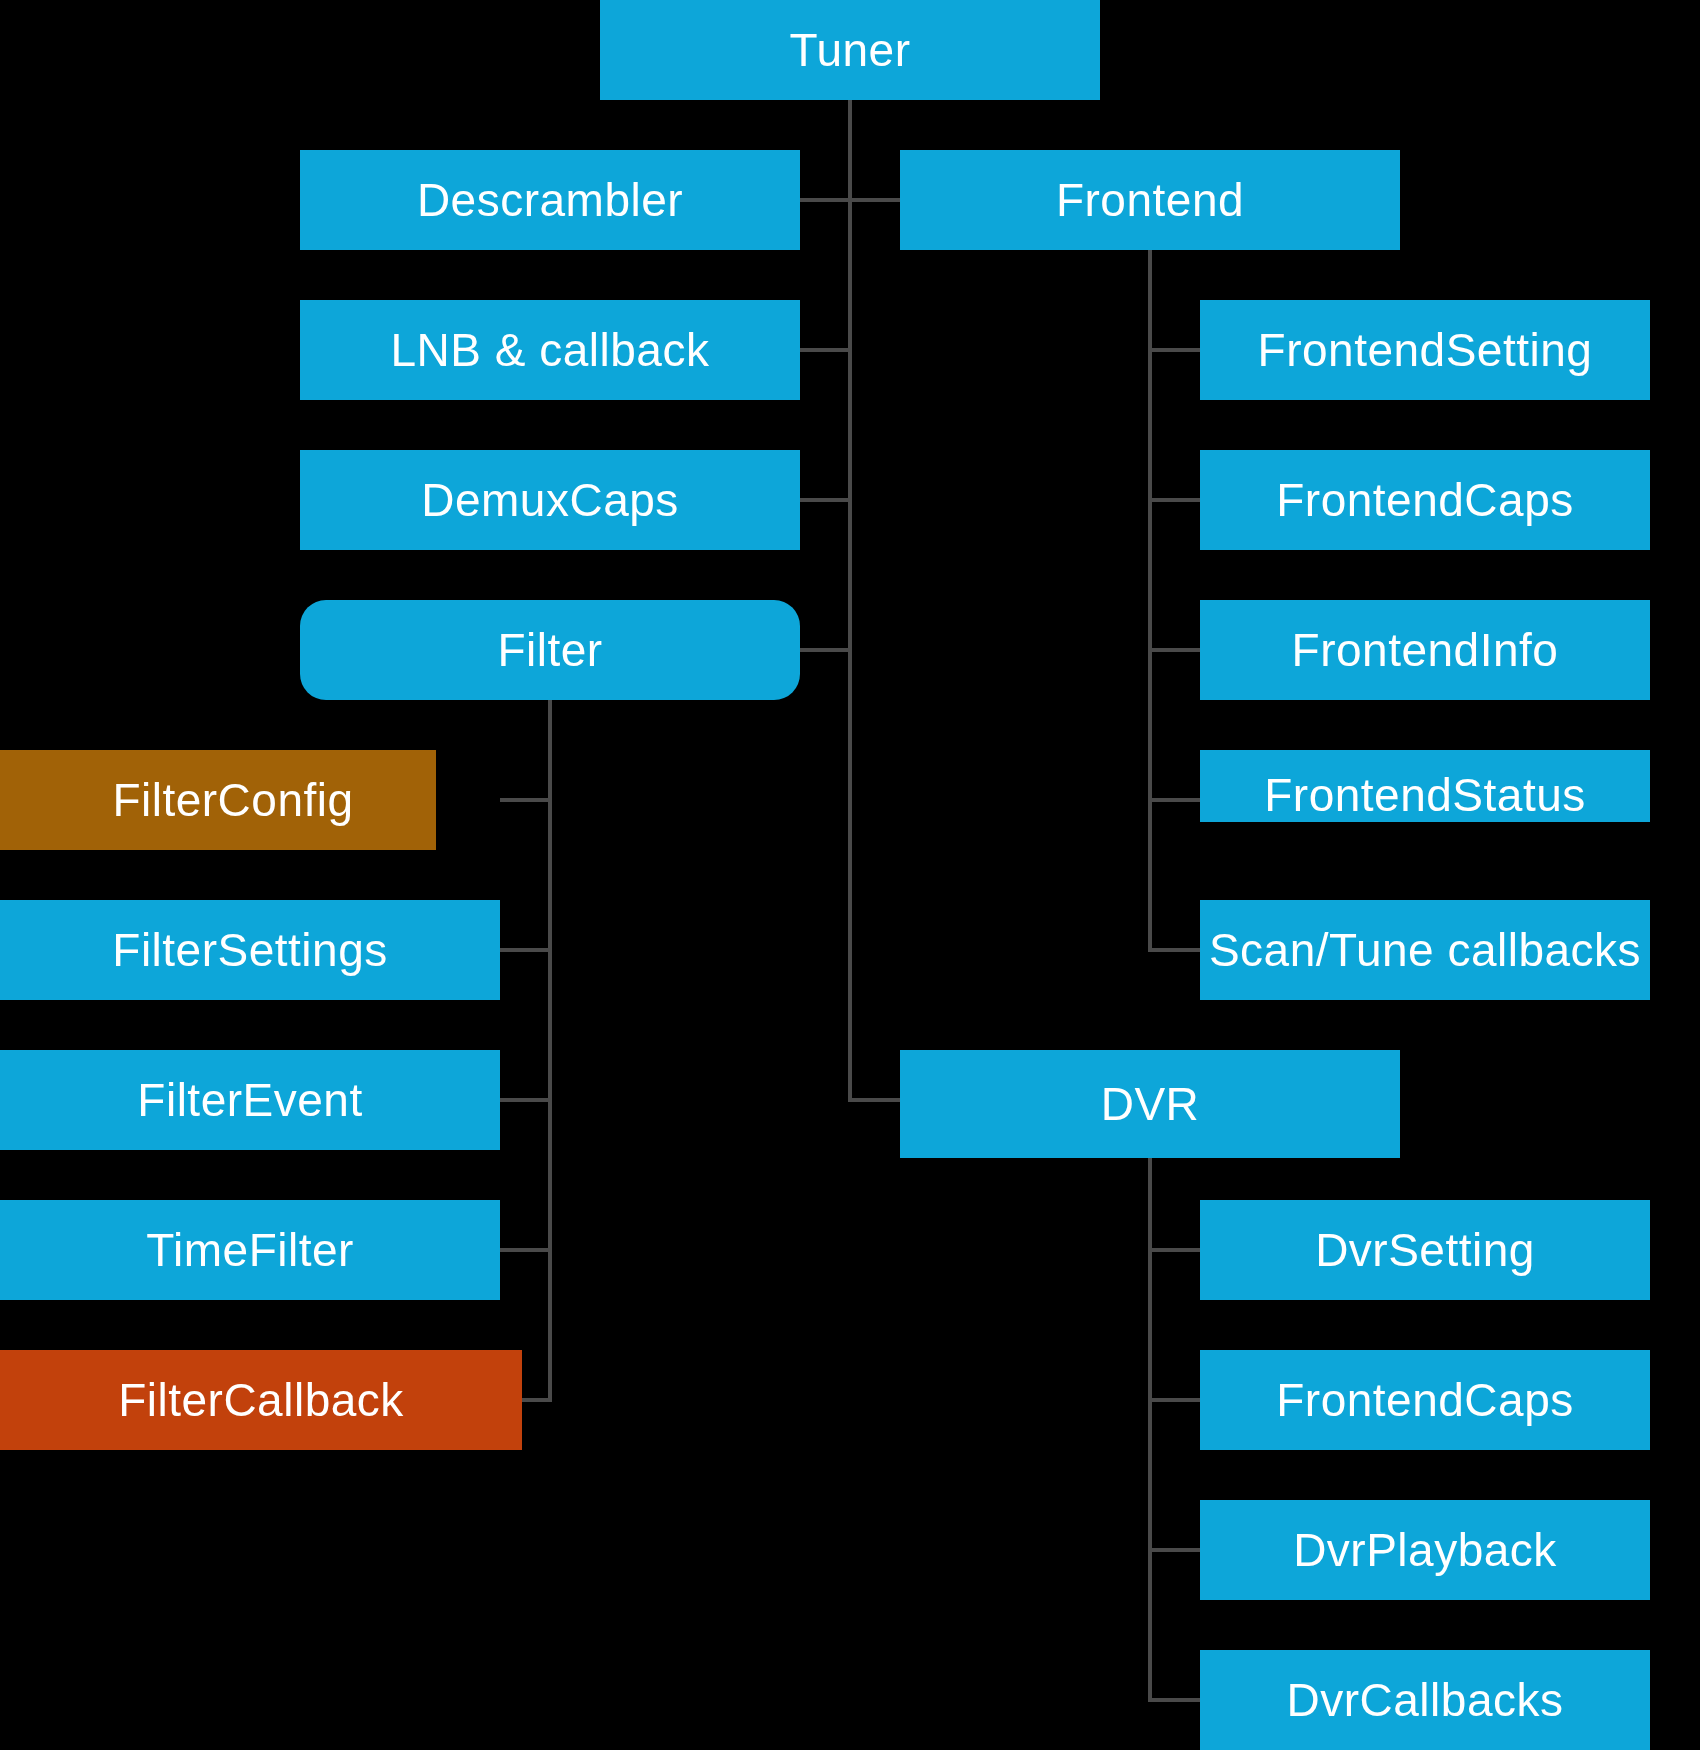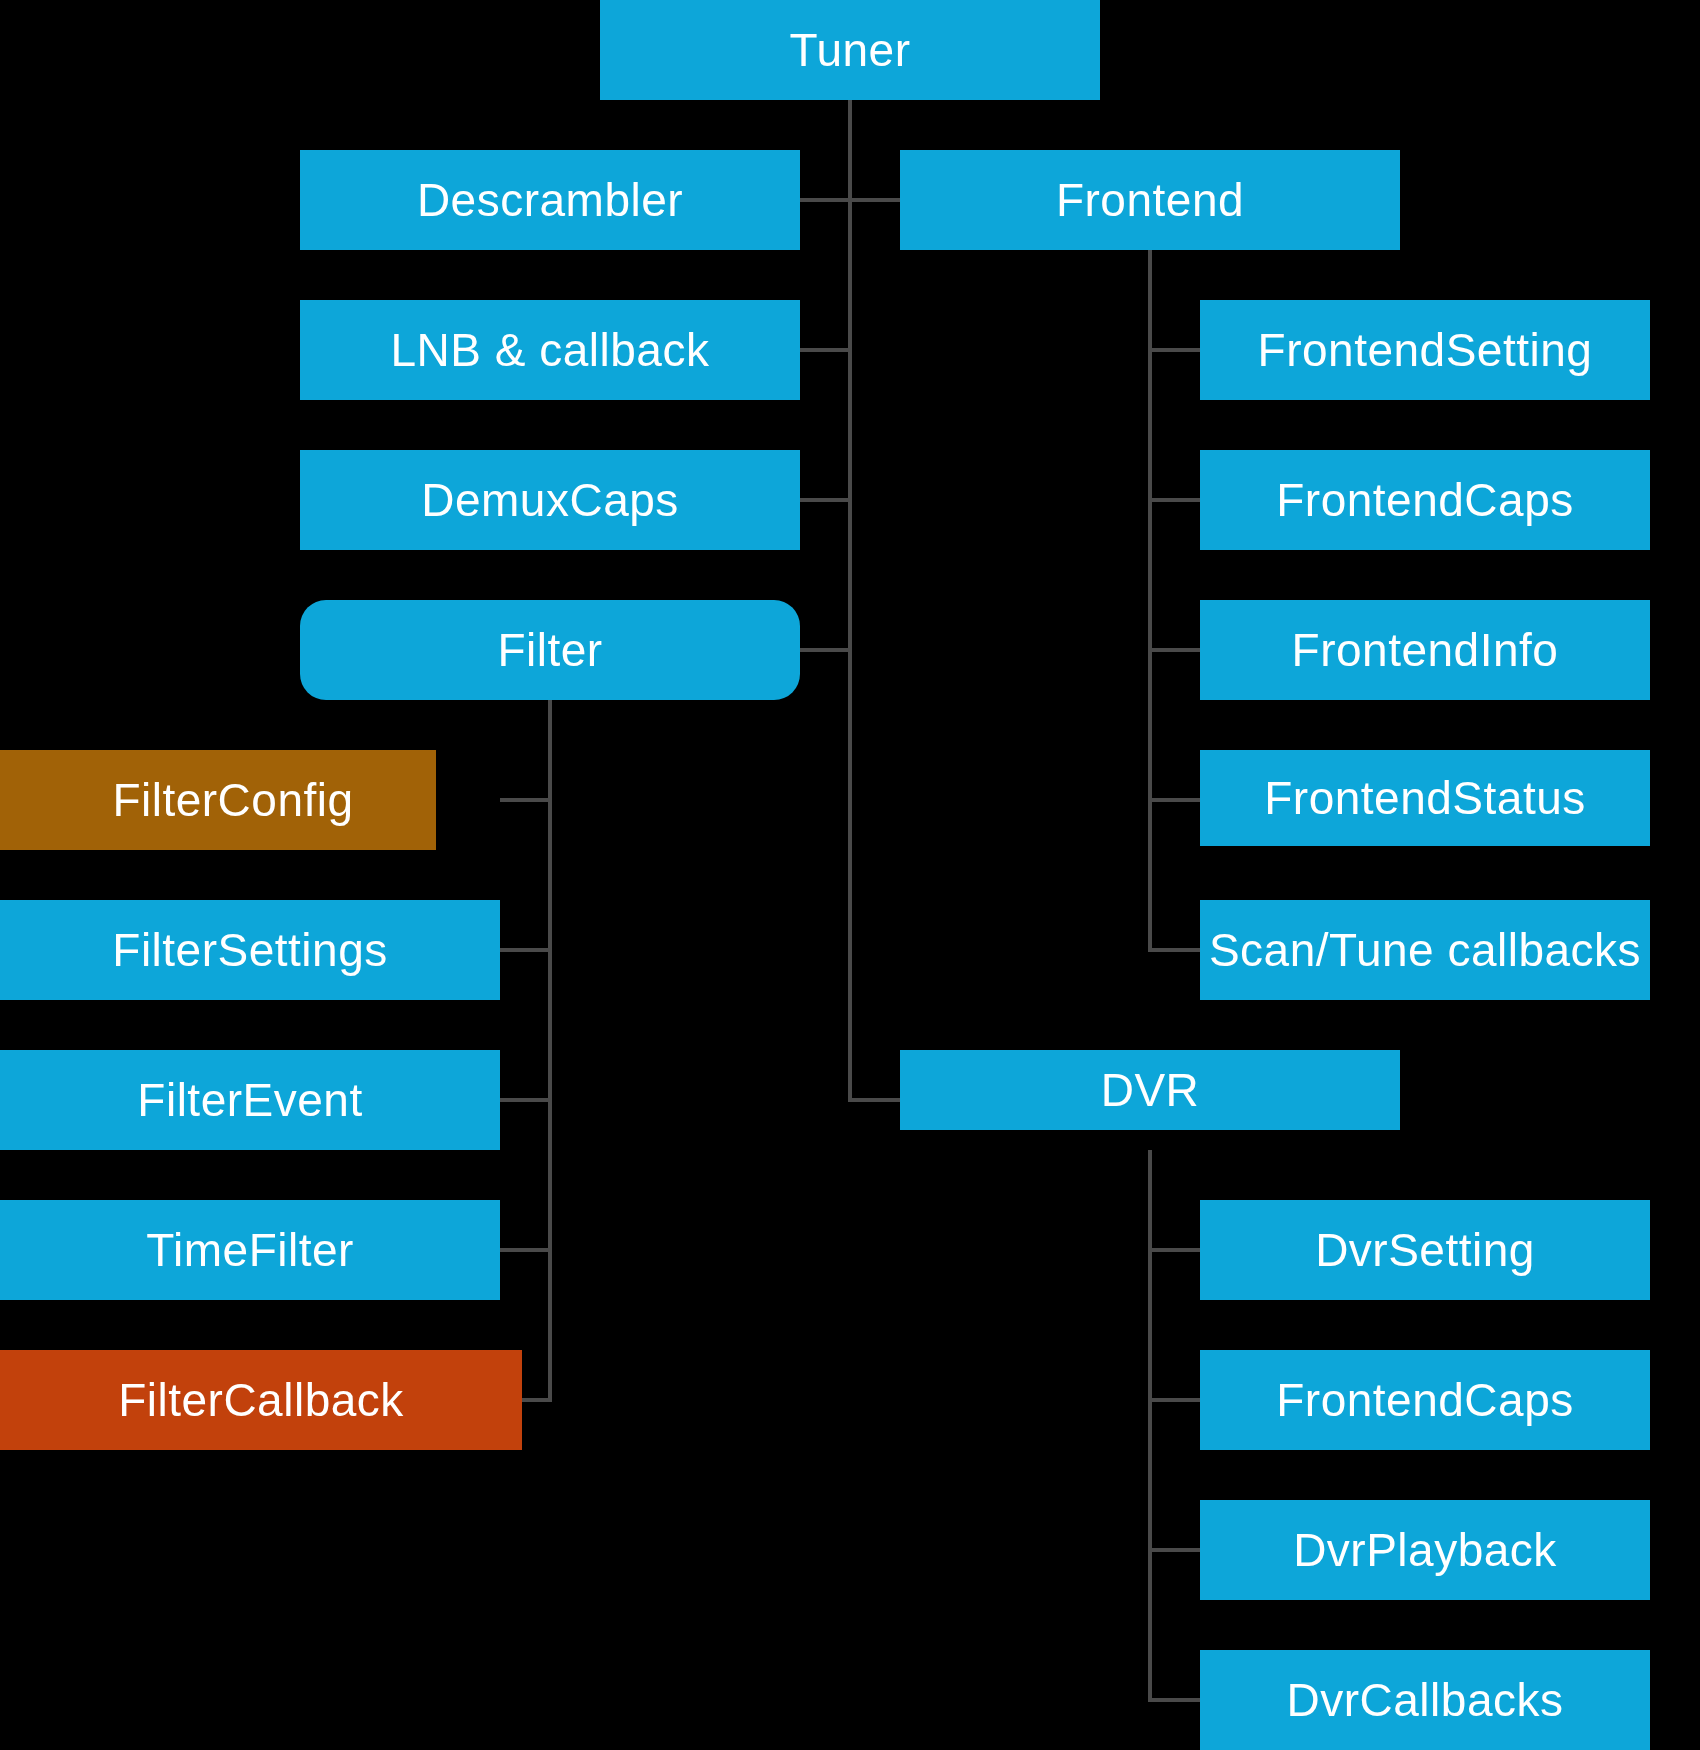--- a/index.html
+++ b/index.html
@@ -93,27 +93,27 @@
     </div>
     <div class="node" style="left: 1200px; top: 300px; width: 450px; height: 100px; background: rgb(13, 166, 217); color: rgb(255, 255, 255);">
       <span>FrontendSetting</span>
     </div>
     <div class="node" style="left: 1200px; top: 450px; width: 450px; height: 100px; background: rgb(13, 166, 217); color: rgb(255, 255, 255);">
       <span>FrontendCaps</span>
     </div>
     <div class="node" style="left: 1200px; top: 600px; width: 450px; height: 100px; background: rgb(13, 166, 217); color: rgb(255, 255, 255);">
       <span>FrontendInfo</span>
     </div>
-    <div class="node" style="left: 1200px; top: 750px; width: 450px; height: 96px; background: rgb(13, 166, 217); color: rgb(255, 255, 255);">
+    <div class="node" style="left: 1200px; top: 750px; width: 450px; height: 72px; background: rgb(13, 166, 217); color: rgb(255, 255, 255); align-items: flex-end;">
       <span>FrontendStatus</span>
     </div>
     <div class="node" style="left: 1200px; top: 900px; width: 450px; height: 100px; background: rgb(13, 166, 217); color: rgb(255, 255, 255);">
       <span>Scan/Tune callbacks</span>
     </div>
-    <div class="node" style="left: 900px; top: 1050px; width: 500px; height: 80px; background: rgb(13, 166, 217); color: rgb(255, 255, 255);">
+    <div class="node" style="left: 900px; top: 1050px; width: 500px; height: 108px; background: rgb(13, 166, 217); color: rgb(255, 255, 255);">
       <span>DVR</span>
     </div>
     <div class="node" style="left: 1200px; top: 1200px; width: 450px; height: 100px; background: rgb(13, 166, 217); color: rgb(255, 255, 255);">
       <span>DvrSetting</span>
     </div>
     <div class="node" style="left: 1200px; top: 1350px; width: 450px; height: 100px; background: rgb(13, 166, 217); color: rgb(255, 255, 255);">
       <span>FrontendCaps</span>
     </div>
     <div class="node" style="left: 1200px; top: 1500px; width: 450px; height: 100px; background: rgb(13, 166, 217); color: rgb(255, 255, 255);">
       <span>DvrPlayback</span>

